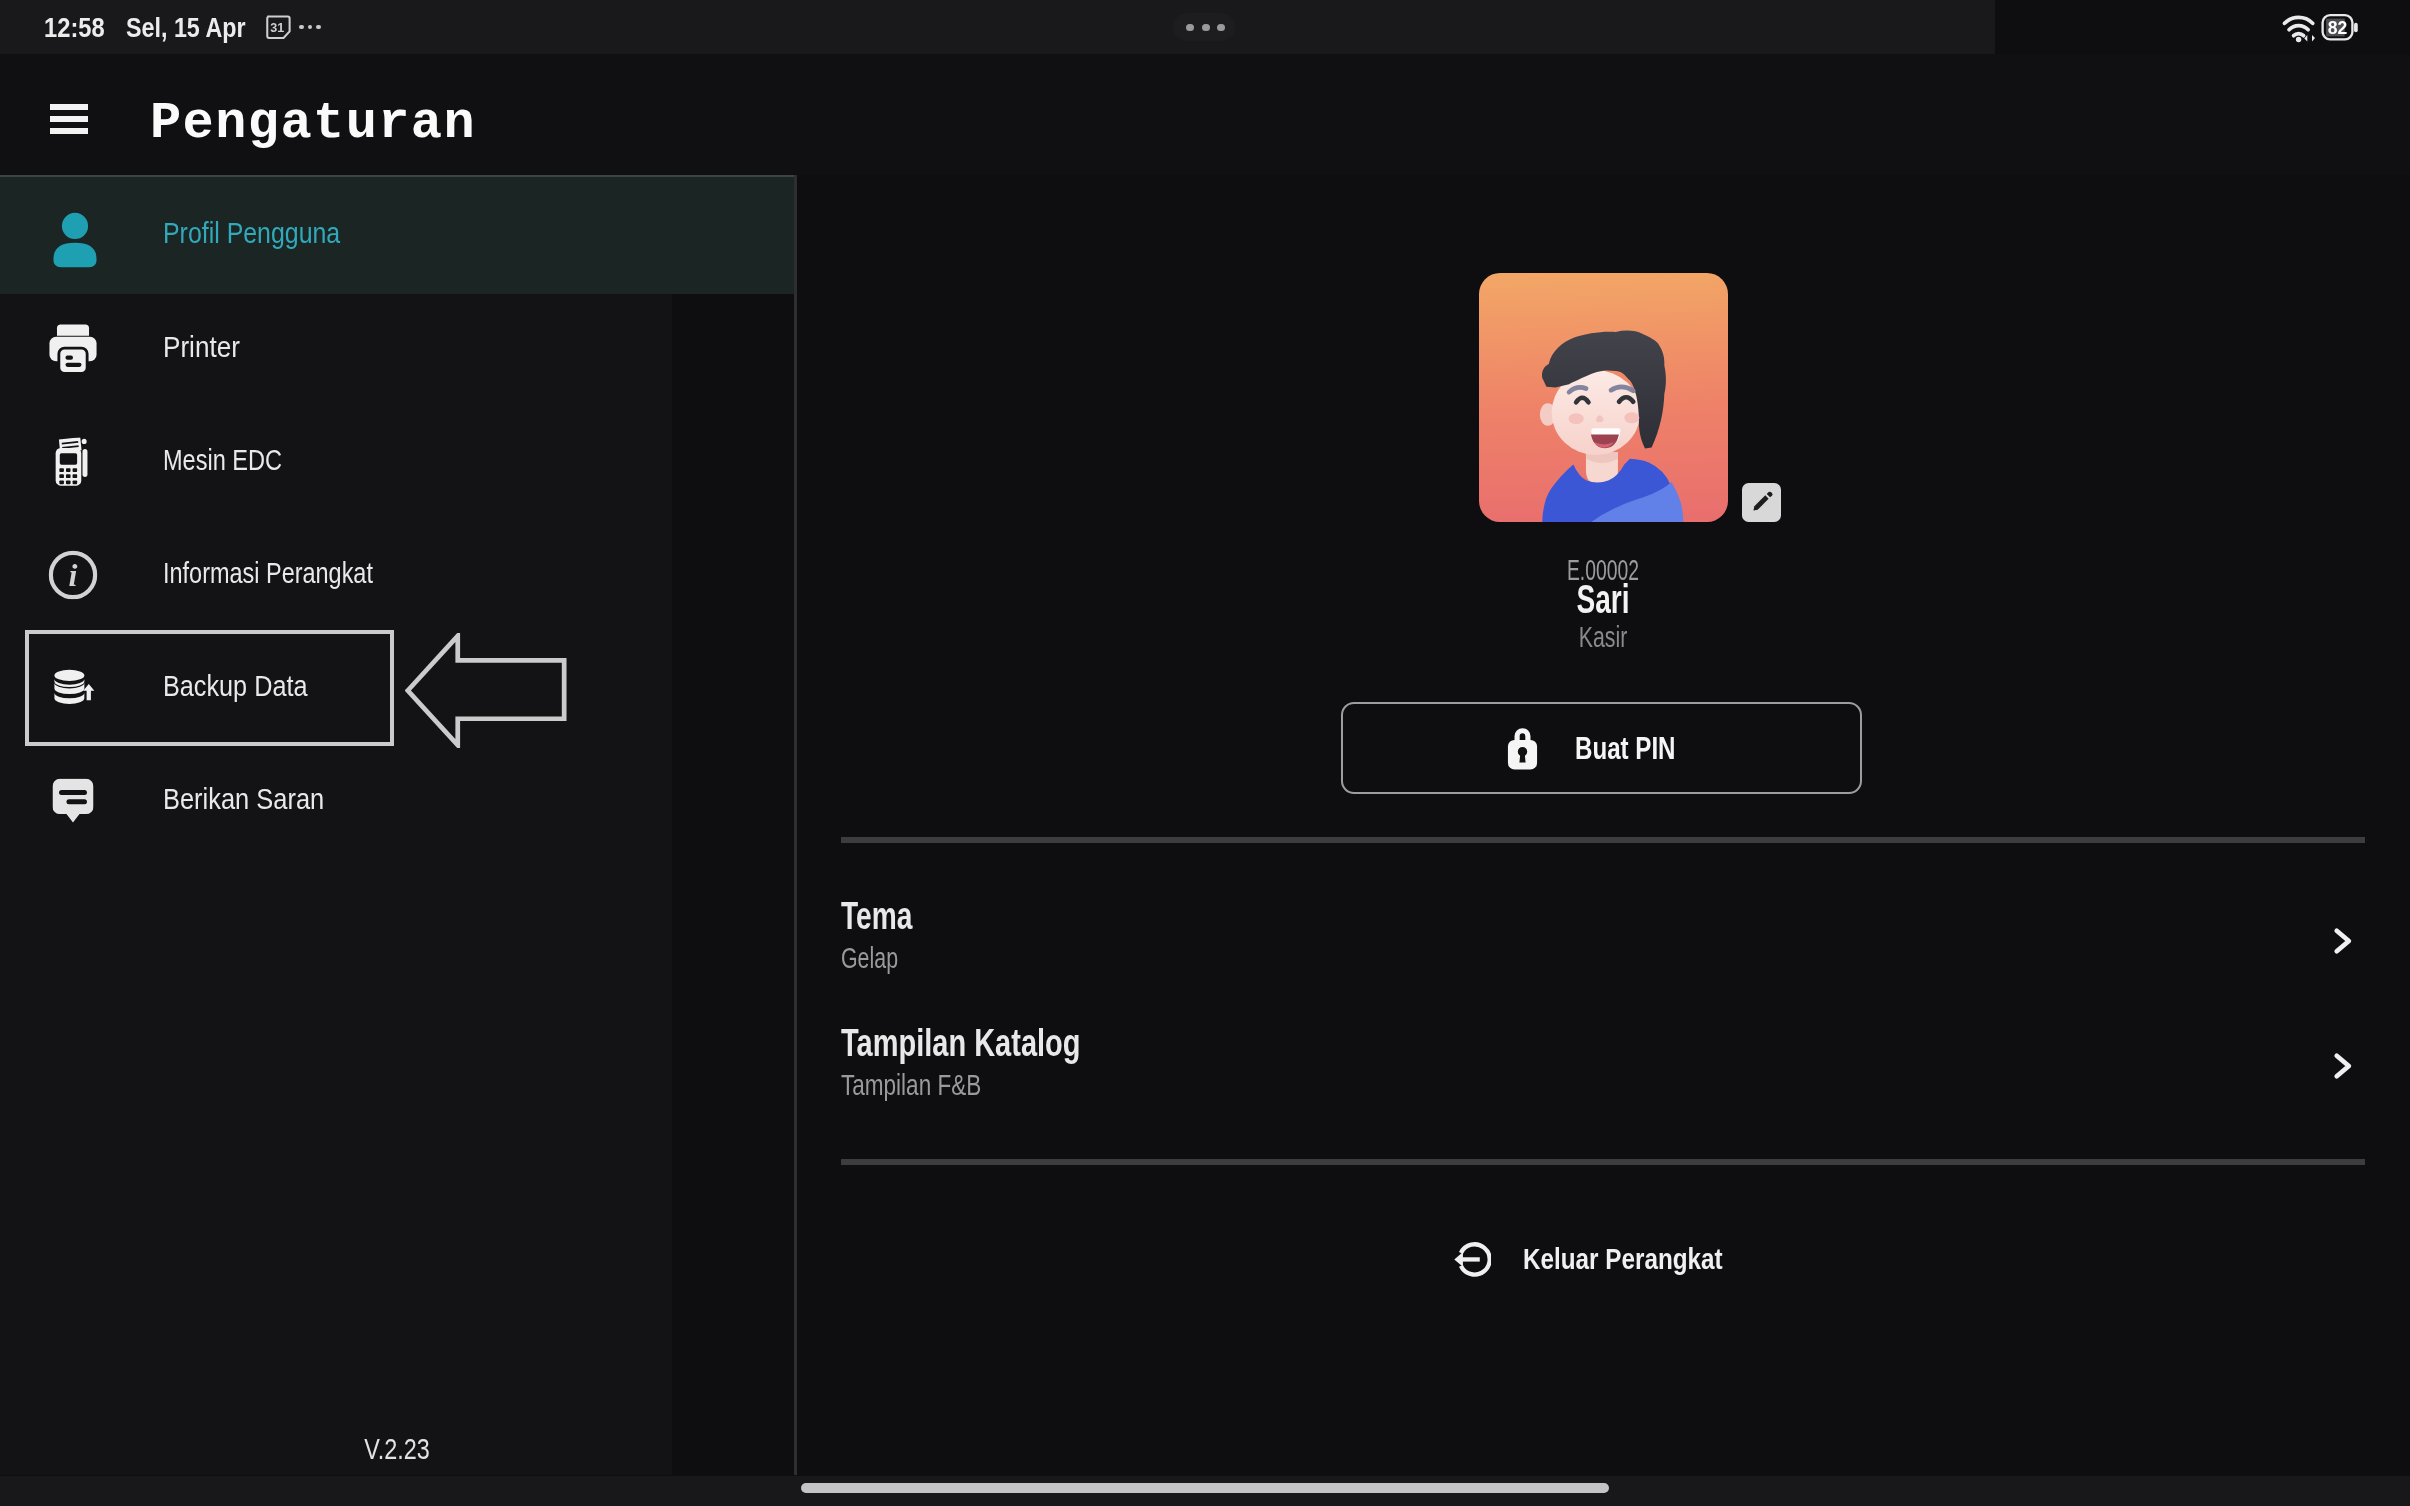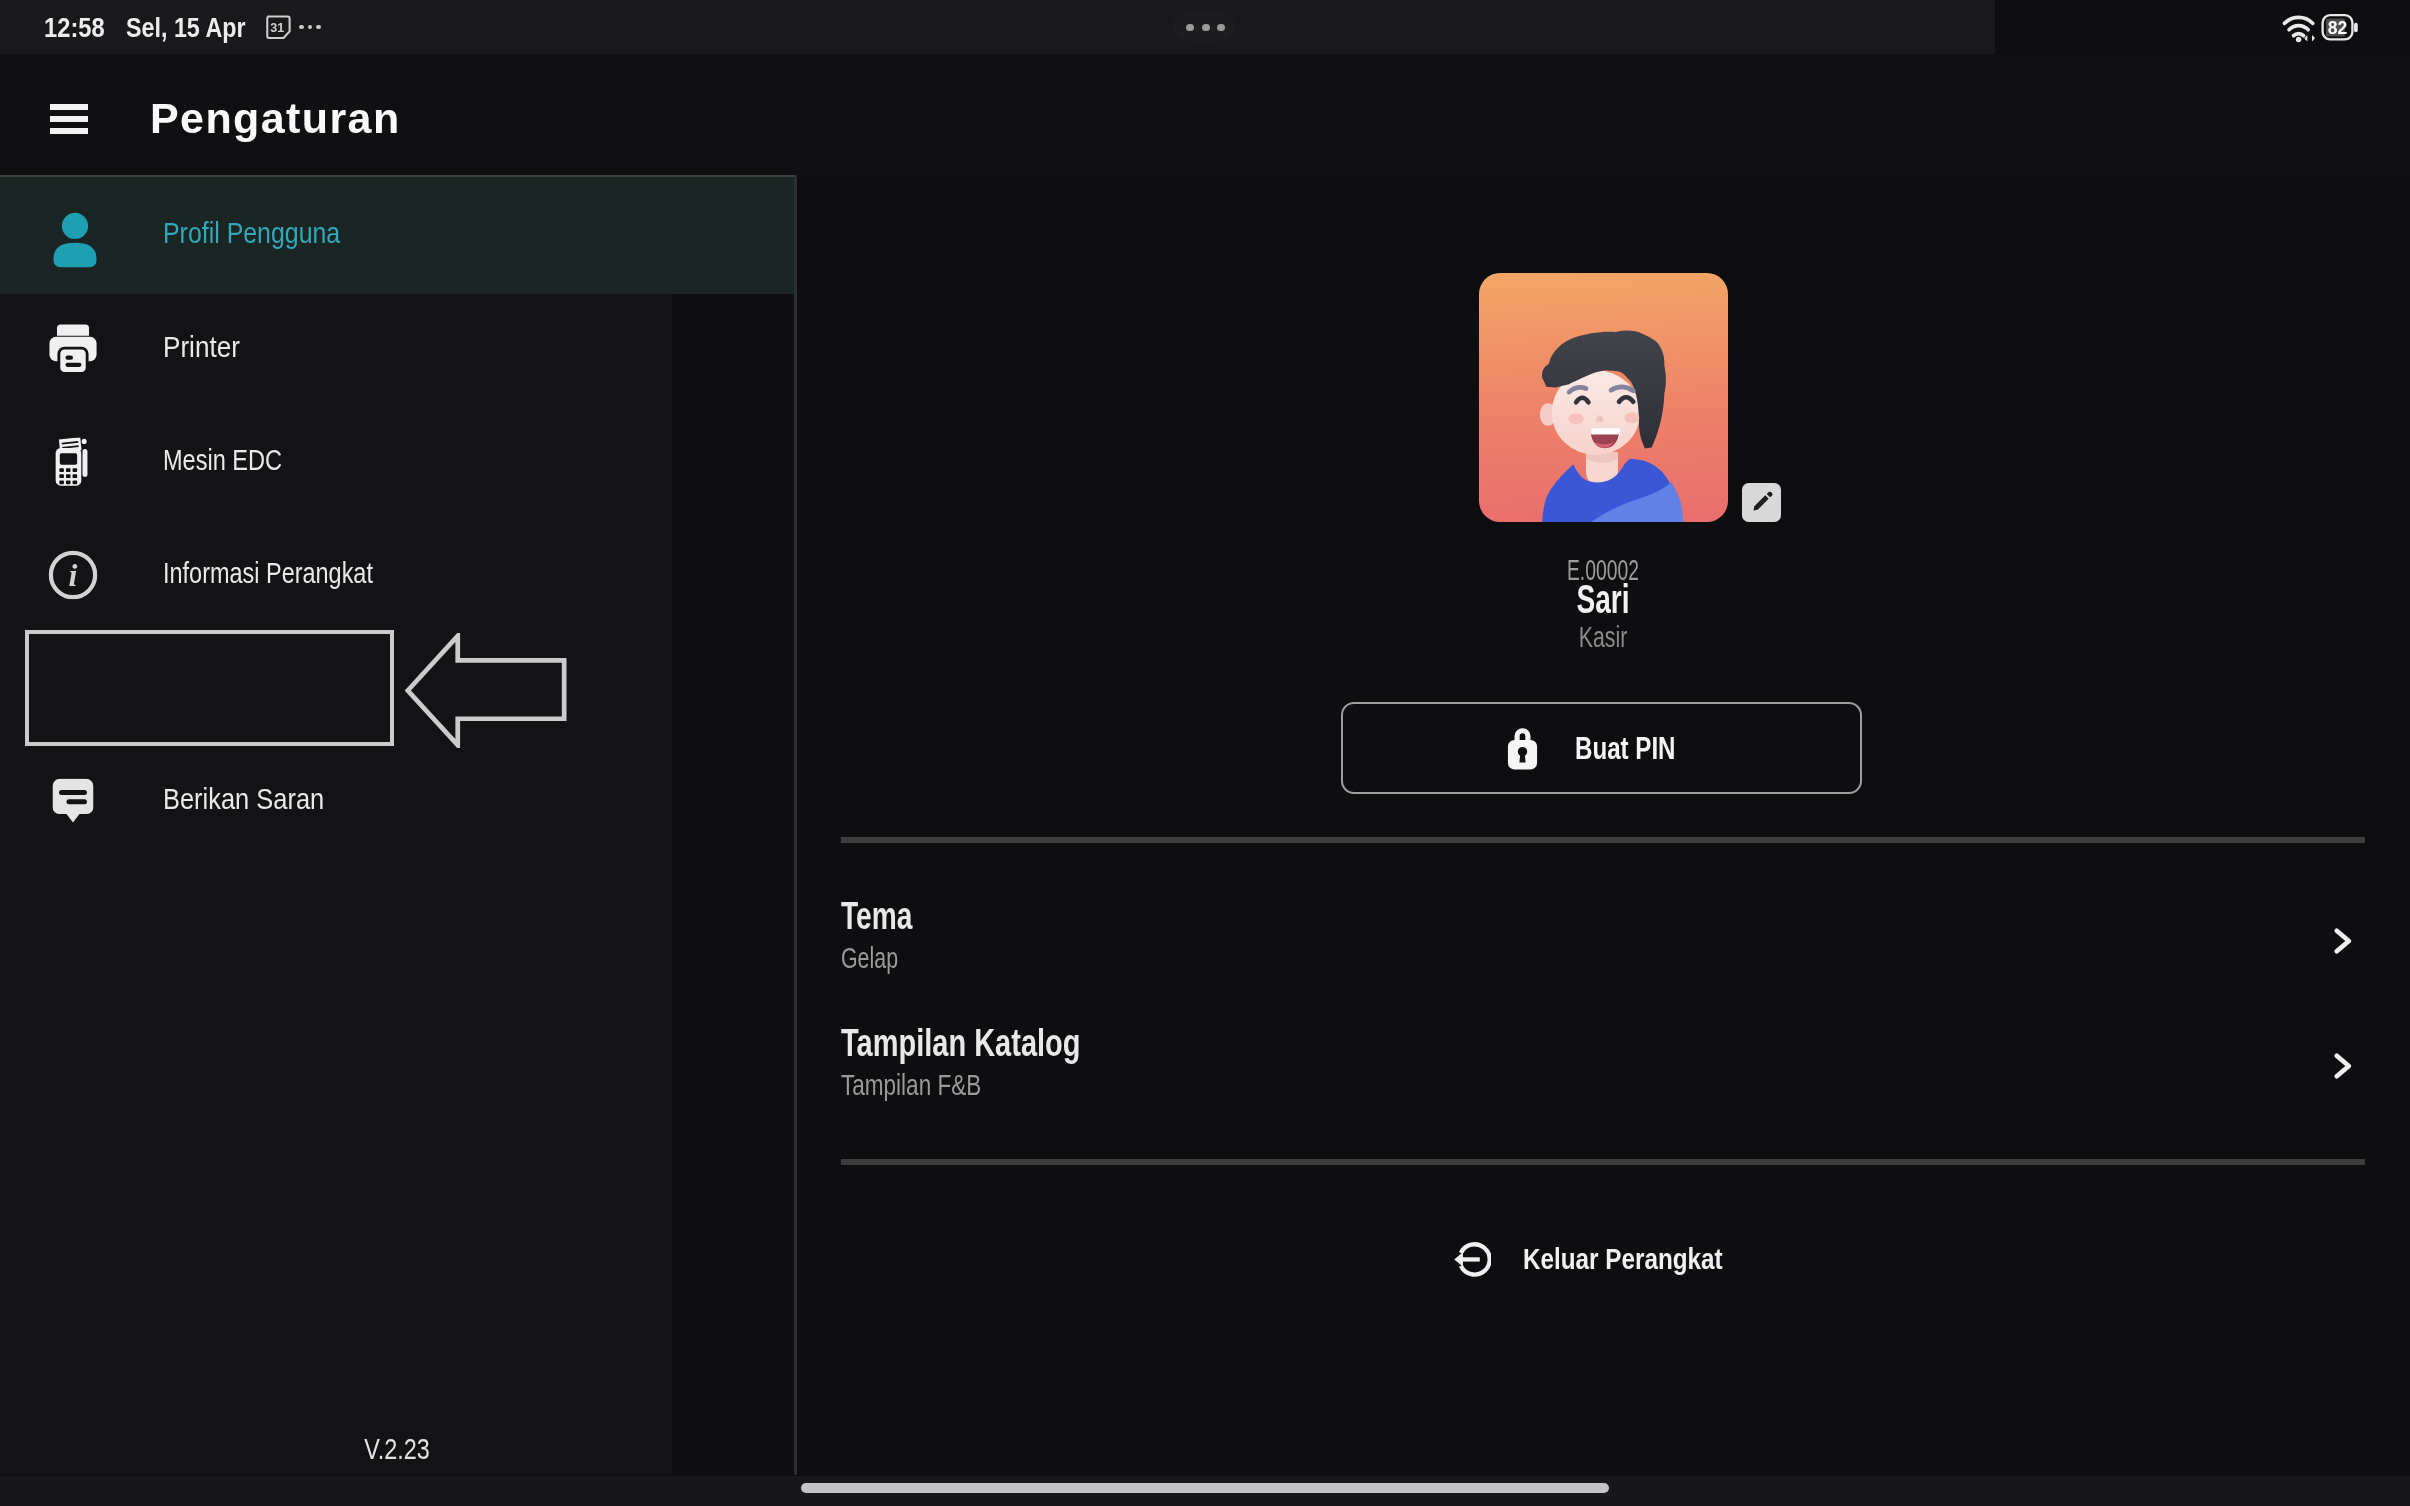--- a/index.html
+++ b/index.html
@@ -10,21 +10,21 @@
   
   #statusbar { left:0; top:0; width:1995px; height:54px; background:#19191b; }
   #sb-time { left:44px; top:12.2px; font-size:28px; font-weight:700; color:#ececec; transform:scaleX(0.847); transform-origin:0 50%; }
   #sb-date { left:126px; top:12.2px; font-size:28px; font-weight:700; color:#ececec; transform:scaleX(0.832); transform-origin:0 50%; }
   #sb-dots3 { left:299px; top:24.5px; }
   .mini-dot { position:absolute; width:4.7px; height:4.7px; border-radius:50%; background:#c9c9c9; top:0; }
 
   
   #appbar { left:0; top:54px; width:2411px; height:121px; background:#101012; }
   .hbar { position:absolute; left:50px; width:38px; height:5.6px; background:#f2f2f2; }
-  #title { left:150px; top:40px; font-size:43px; font-weight:700; color:#fafafa; letter-spacing:1.4px; }
+  #title { left:150px; top:40px; font-size:52px; font-weight:700; color:#fafafa; letter-spacing:1.4px;font-family:Liberation Mono, monospace; }
 
   
   #sidebar { left:0; top:175px; width:672px; height:1300px; background:#131315; }
   #sidedivider { left:794px; top:175px; width:2.8px; height:1300px; background:#2e2e30; }
   #hlrow { left:0; top:0px; width:794px; height:119px; background:#1a2524; border-top:2.8px solid #3b4643; }
   .srow { position:absolute; left:0; width:794px; height:113px; }
   .slabel { position:absolute; left:163px; top:calc(50% - 1.9px); font-size:30px; color:#e9e9e9; transform-origin:0 50%; }
   .sicon { position:absolute; left:73px; top:50%; transform:translate(-50%,-50%); }
   #lbl-profil { color:#31a9ba; }
 
@@ -153,20 +153,32 @@
   </div>
 
   <div class="srow" style="top:343px">
     <svg class="sicon" width="49" height="49" viewBox="0 0 52 52">
       <circle cx="26" cy="26" r="23.5" fill="none" stroke="#d2d2d2" stroke-width="4.5"></circle>
       <text x="26" y="38" font-size="34" font-weight="700" font-style="italic" fill="#d2d2d2" text-anchor="middle" font-family="Liberation Serif, serif">i</text>
     </svg>
     <div class="slabel" style="transform:translateY(-50%) scaleX(0.782)">Informasi Perangkat</div>
   </div>
 
+  <div class="srow" style="top:456px">
+    <svg class="sicon" style="left:75px" width="43" height="38" viewBox="0 0 46 40">
+      <g fill="#f0f0f0">
+        <ellipse cx="17" cy="6.5" rx="16" ry="6"></ellipse>
+        <path d="M1 10.5 a16 6 0 0 0 32 0 v2.5 a16 6 0 0 1 -32 0 z"></path>
+        <path d="M1 10 v6 a16 6 0 0 0 32 0 v-6 a16 6 0 0 1 -32 0 z" transform="translate(0,4.5)"></path>
+        <path d="M1 10 v6 a16 6 0 0 0 32 0 v-6 a16 6 0 0 1 -32 0 z" transform="translate(0,15)"></path>
+        <path d="M40 14 l6.5 8 h-4 v11 h-5 v-11 h-4 z" transform="scale(0.92) translate(1,3)"></path>
+      </g>
+    </svg>
+    <div class="slabel" style="transform:translateY(-50%) scaleX(0.841)">Backup Data</div>
+  </div>
 
   <div class="srow" style="top:569px">
     <svg class="sicon" style="top:calc(50% + 1.9px)" width="41" height="47" viewBox="0 0 44 50">
       <path d="M8 0 h28 a8 8 0 0 1 8 8 v22 a8 8 0 0 1 -8 8 h-7 l-7 9 l-7 -9 h-7 a8 8 0 0 1 -8 -8 v-22 a8 8 0 0 1 8 -8 z" fill="#e4e4e4"></path>
       <rect x="7" y="12" width="30" height="5.5" rx="2.7" fill="#131315"></rect>
       <rect x="15" y="22" width="22" height="5.5" rx="2.7" fill="#131315"></rect>
     </svg>
     <div class="slabel" style="transform:translateY(-50%) scaleX(0.848)">Berikan Saran</div>
   </div>
 

